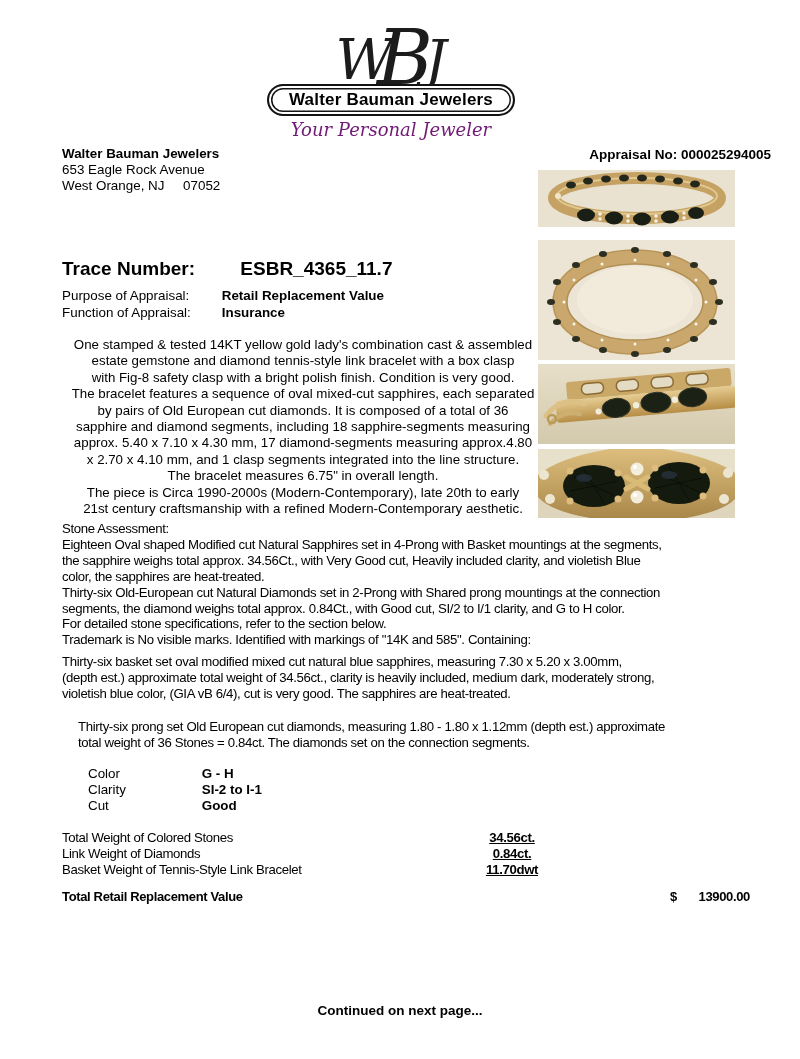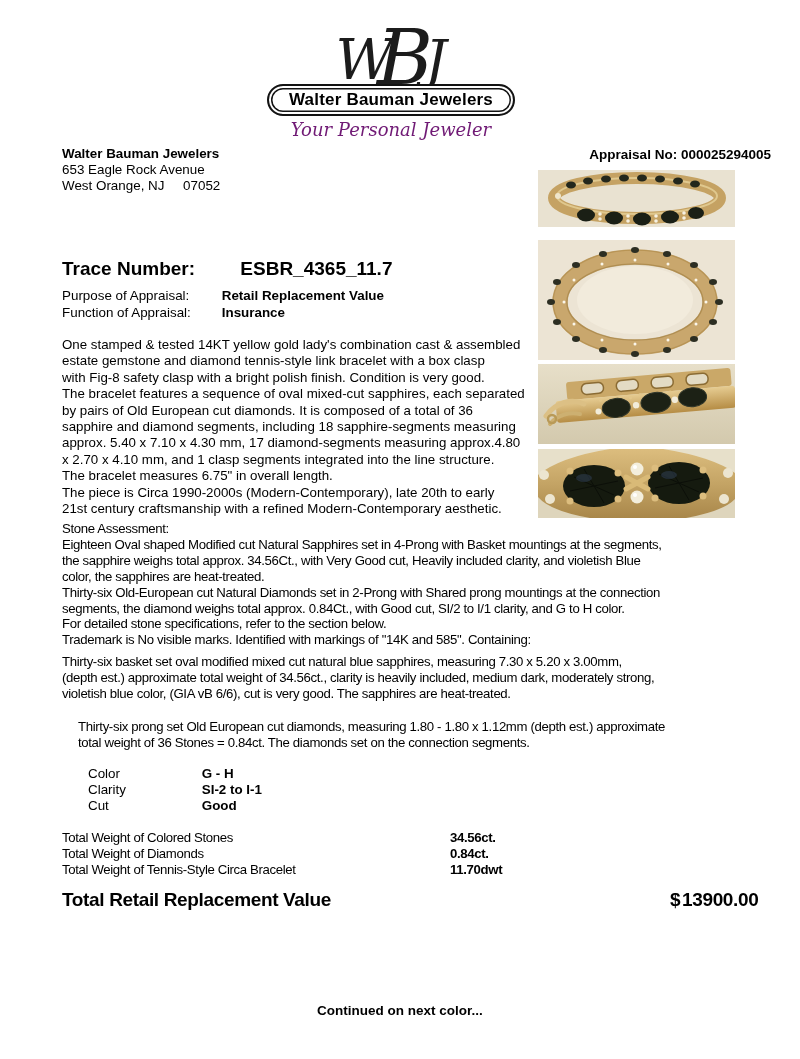--- a/index.html
+++ b/index.html
@@ -50,21 +50,21 @@
   .appraisal-no { position: absolute; top: 147px; right: 57px; font-weight: bold; font-size: 13.5px; }
 
   .trace { position: absolute; left: 62px; top: 258px; font-size: 19px; font-weight: bold; }
   .trace .trace-value { margin-left: 40px; }
 
   .meta { position: absolute; left: 62px; top: 288px; font-size: 13.4px; line-height: 16.5px; }
   .meta .label { display: inline-block; width: 156px; }
 
   .description {
     position: absolute; left: 62px; top: 337px; width: 482px;
-    font-size: 13.3px; line-height: 16.4px; white-space: pre-line;
+    font-size: 13.3px; line-height: 16.4px; white-space: pre-line; text-align: center;
   }
 
   .condensed { letter-spacing: -0.35px; }
 
   .stone-assessment {
     position: absolute; left: 62px; top: 521px; width: 732px;
     font-size: 13.2px; line-height: 15.9px; white-space: pre-line;
   }
   .sapphire-para {
     position: absolute; left: 62px; top: 654px; width: 732px;
@@ -74,23 +74,23 @@
     position: absolute; left: 62px; top: 719px; width: 732px;
     font-size: 13.2px; line-height: 16px; white-space: pre-line; margin-left: 16px;
   }
 
   .grades { position: absolute; left: 88px; top: 766px; font-size: 13.4px; line-height: 16px; }
   .grades .label { display: inline-block; width: 110px; }
   .grades .value { font-weight: bold; }
 
   .totals { position: absolute; left: 62px; top: 830px; width: 700px; font-size: 13.2px; line-height: 16.2px; }
   .totals .row { position: relative; }
-  .totals .value { position: absolute; left: 388px; width: 100px; text-align: left; font-weight: bold; }
-
-  .grand-total { position: absolute; left: 62px; top: 889px; width: 700px; font-size: 19px; font-weight: bold; }
+  .totals .value { position: absolute; left: 400px; width: 100px; text-align: center; font-weight: bold; text-decoration: underline; }
+
+  .grand-total { position: absolute; left: 62px; top: 889px; width: 700px; font-size: 13px; font-weight: bold; }
   .grand-total .currency { position: absolute; left: 608px; }
   .grand-total .amount { position: absolute; left: 620px; width: 68px; text-align: right; }
 
   .footer { position: absolute; top: 1003px; left: 0; width: 800px; text-align: center; font-weight: bold; font-size: 13.5px; }
 
   
   .photos { position: absolute; left: 538px; top: 170px; width: 197px; }
   .photo { display: block; }
   .photo svg { display: block; }
   .photo-1 { margin-bottom: 13px; }
@@ -152,21 +152,21 @@
   <div class="stone-assessment condensed">Stone Assessment:
 Eighteen Oval shaped Modified cut Natural Sapphires set in 4-Prong with Basket mountings at the segments,
 the sapphire weighs total approx. 34.56Ct., with Very Good cut, Heavily included clarity, and violetish Blue
 color, the sapphires are heat-treated.
 Thirty-six Old-European cut Natural Diamonds set in 2-Prong with Shared prong mountings at the connection
 segments, the diamond weighs total approx. 0.84Ct., with Good cut, SI/2 to I/1 clarity, and G to H color.
 For detailed stone specifications, refer to the section below.
   Trademark is No visible marks. Identified with markings of "14K and 585".   Containing:</div>
   <div class="sapphire-para condensed">Thirty-six basket set oval modified mixed cut natural blue sapphires, measuring 7.30 x 5.20 x 3.00mm,
 (depth est.) approximate total weight of 34.56ct., clarity is heavily included, medium dark, moderately strong,
-violetish blue color, (GIA vB 6/6), cut is very good. The sapphires are heat-treated.</div>
+violetish blue color, (GIA vB 6/4), cut is very good. The sapphires are heat-treated.</div>
   <div class="diamond-para condensed">Thirty-six prong set Old European cut diamonds, measuring 1.80 - 1.80 x 1.12mm (depth est.) approximate
 total weight of 36 Stones = 0.84ct. The diamonds set on the connection segments.</div>
 
   <div class="grades">
     <div>
       <span class="label">Color</span>
       <span class="value">G - H</span>
     </div>
     <div>
       <span class="label">Clarity</span>
@@ -177,36 +177,36 @@
       <span class="value">Good</span>
     </div>
   </div>
 
   <div class="totals condensed">
     <div class="row">
       <span>Total Weight of Colored Stones</span>
       <span class="value">34.56ct.</span>
     </div>
     <div class="row">
-      <span>Total Weight of Diamonds</span>
+      <span>Link Weight of Diamonds</span>
       <span class="value">0.84ct.</span>
     </div>
     <div class="row">
-      <span>Total Weight of Tennis-Style Circa Bracelet</span>
+      <span>Basket Weight of Tennis-Style Link Bracelet</span>
       <span class="value">11.70dwt</span>
     </div>
   </div>
 
   <div class="grand-total condensed">
     <span>Total Retail Replacement Value</span>
     <span class="currency">$</span>
     <span class="amount">13900.00</span>
   </div>
 
-  <div class="footer">Continued on next color...</div>
+  <div class="footer">Continued on next page...</div>
 
   <div class="photos">
 
     <div class="photo photo-1">
       <svg width="197" height="57" viewBox="0 0 197 57" xmlns="http://www.w3.org/2000/svg">
         <rect width="197" height="57" fill="#e9e2d1"></rect>
         <ellipse cx="99" cy="28" rx="83" ry="20" fill="none" stroke="#c5a263" stroke-width="12"></ellipse>
         <ellipse cx="99" cy="26" rx="80" ry="18" fill="none" stroke="#e8d49c" stroke-width="2" opacity="0.75"></ellipse>
         <ellipse cx="33" cy="15" rx="5" ry="3.5" fill="#23271c"></ellipse>
         <ellipse cx="50" cy="11" rx="5" ry="3.5" fill="#23271c"></ellipse>

